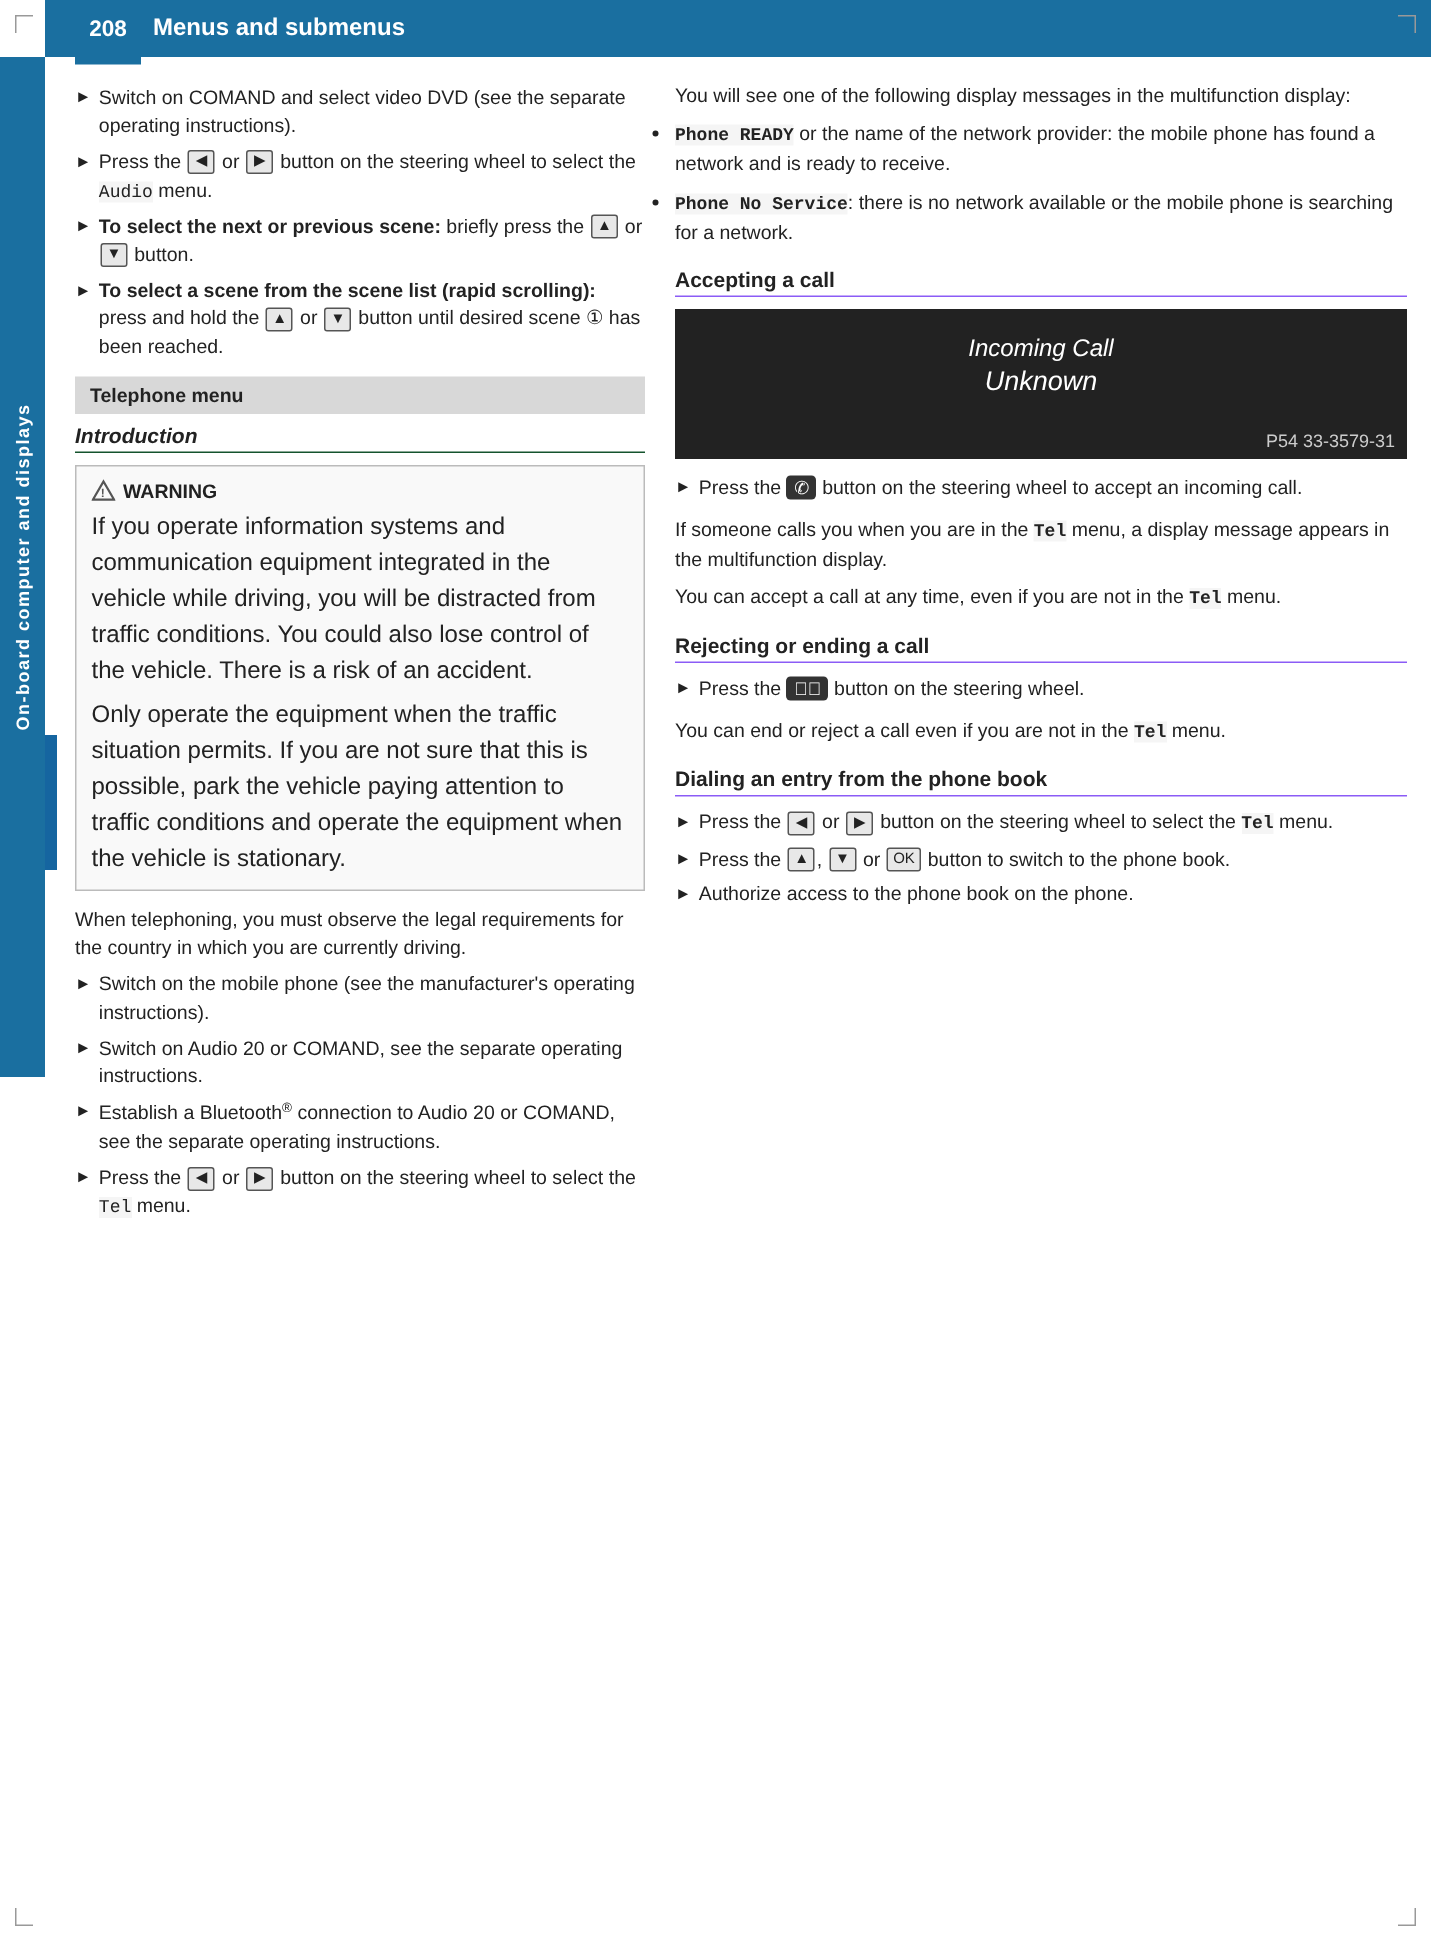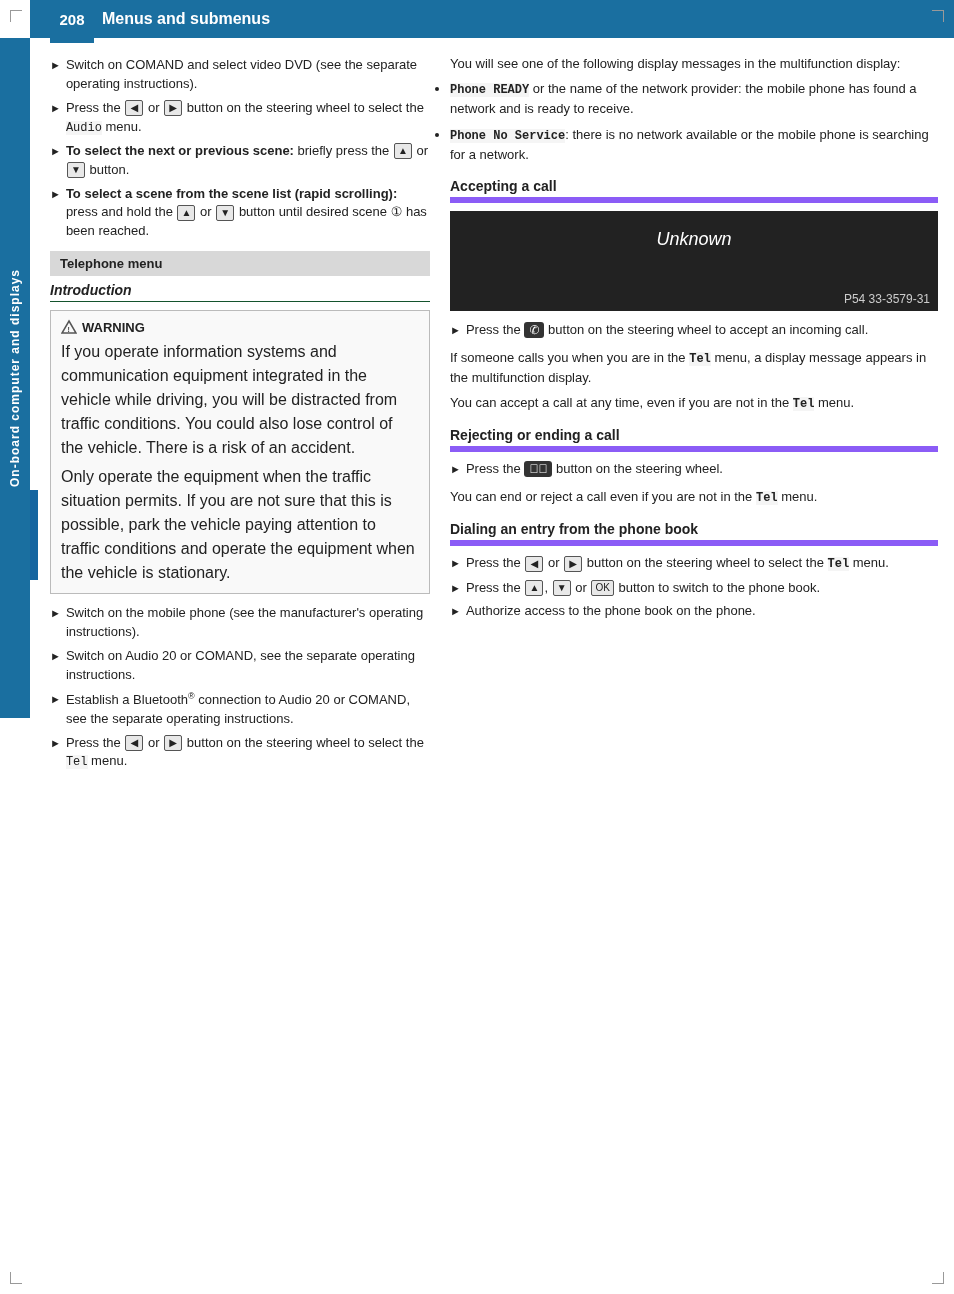--- a/index.html
+++ b/index.html
@@ -152,21 +152,21 @@
     .mono {
       font-family: 'Courier New', monospace;
       font-size: 12px;
       background: #f5f5f5;
     }
 
     
     .section-header {
       font-weight: bold;
       font-size: 14px;
-      border-bottom: 6px solid #8b5cf6;
+      border-bottom: 1px solid #8b5cf6;
       padding-bottom: 3px;
       margin-bottom: 8px;
       margin-top: 14px;
     }
 
     
     .tel-menu-box {
       background: #d8d8d8;
       padding: 5px 10px;
       margin-bottom: 6px;
@@ -306,20 +306,23 @@
           </svg>
         </span>
         <span>WARNING</span>
       </div>
       <div class="warning-text">
         <p>If you operate information systems and communication equipment integrated in the vehicle while driving, you will be distracted from traffic conditions. You could also lose control of the vehicle. There is a risk of an accident.</p>
         <p>Only operate the equipment when the traffic situation permits. If you are not sure that this is possible, park the vehicle paying attention to traffic conditions and operate the equipment when the vehicle is stationary.</p>
       </div>
     </div>
 
+    <div class="bullet-item">
+      <span class="bullet-text">When telephoning, you must observe the legal requirements for the country in which you are currently driving.</span>
+    </div>
 
     <div class="bullet-item mt4">
       <span class="bullet-arrow">►</span>
       <span class="bullet-text">Switch on the mobile phone (see the manufacturer's operating instructions).</span>
     </div>
 
     <div class="bullet-item">
       <span class="bullet-arrow">►</span>
       <span class="bullet-text">Switch on Audio 20 or COMAND, see the separate operating instructions.</span>
     </div>
@@ -345,20 +348,21 @@
         <span class="mono bold">Phone READY</span> or the name of the network provider: the mobile phone has found a network and is ready to receive.
       </li>
       <li style="margin-bottom:6px; font-size:13px; line-height:1.5;">
         <span class="mono bold">Phone No Service</span>: there is no network available or the mobile phone is searching for a network.
       </li>
     </ul>
 
     <div class="section-header">Accepting a call</div>
 
     <div class="incoming-call-box">
+      <div class="incoming-call-title">Incoming Call</div>
       <div class="incoming-call-subtitle">Unknown</div>
       <div class="incoming-call-ref">P54 33-3579-31</div>
     </div>
 
     <div class="bullet-item">
       <span class="bullet-arrow">►</span>
       <span class="bullet-text">Press the <span class="btn-icon-phone">✆</span> button on the steering wheel to accept an incoming call.</span>
     </div>
 
     <p style="margin-top:8px; font-size:13px; line-height:1.5;">If someone calls you when you are in the <span class="mono bold">Tel</span> menu, a display message appears in the multifunction display.</p>

